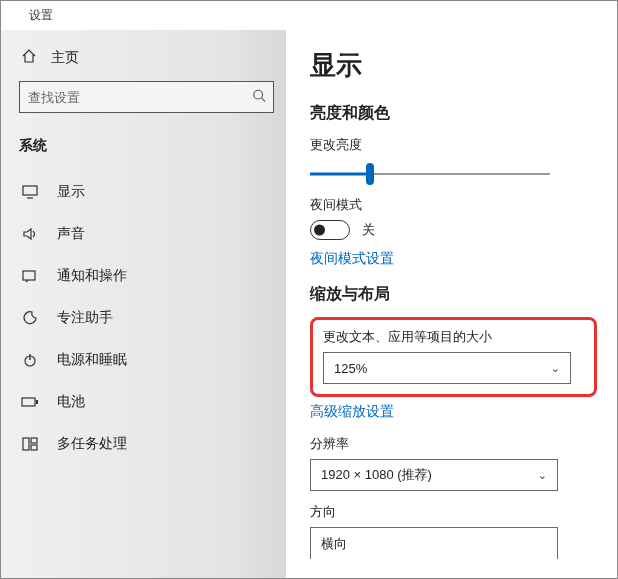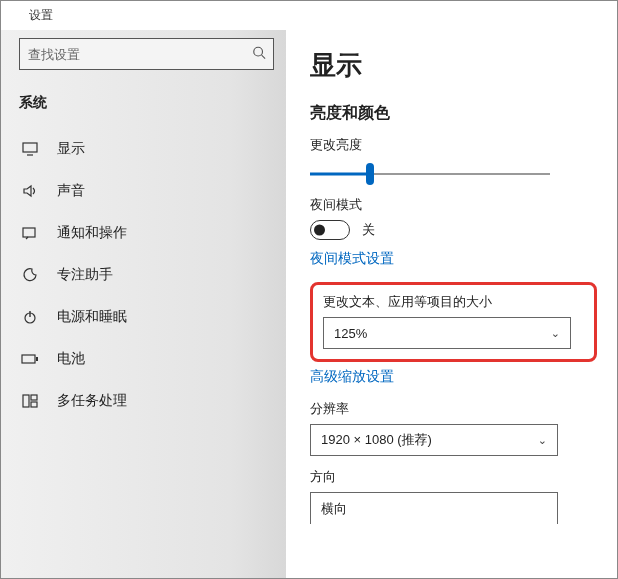--- a/index.html
+++ b/index.html
@@ -189,20 +189,28 @@
   .chev { font-size: 11px; color: #444; }
 </style>
 </head>
 <body>
 
 <div class="app">
   <div class="titlebar">设置</div>
   <div class="body">
 
     <div class="sidebar">
+      <div class="home-row">
+        <span class="ico">
+          <svg width="16" height="16" viewBox="0 0 16 16">
+              <path d="M2 8 L8 2 L14 8 M4 7 V14 H12 V7" fill="none" stroke="#333" stroke-width="1.2"></path>
+            </svg>
+        </span>
+        <span>主页</span>
+      </div>
 
       <div class="search-wrap">
         <input class="search-input" placeholder="查找设置" style="">
         <span class="search-icon">
           <svg width="14" height="14" viewBox="0 0 16 16">
               <circle cx="7" cy="7" r="5" fill="none" stroke="#555" stroke-width="1.3"></circle>
               <line x1="11" y1="11" x2="15" y2="15" stroke="#555" stroke-width="1.3"></line>
             </svg>
         </span>
       </div>
@@ -296,20 +304,21 @@
       <div class="label">夜间模式</div>
       <div class="toggle-row">
         <div class="toggle">
           <div class="knob"></div>
         </div>
         <span>关</span>
       </div>
 
       <span class="link">夜间模式设置</span>
 
+      <div class="section-h">缩放与布局</div>
 
       <div class="highlight-box">
         <div class="label" style="margin-top:0">更改文本、应用等项目的大小</div>
         <div class="dropdown">
           <span>125%</span>
           <span class="chev">⌄</span>
         </div>
       </div>
 
       <span class="link">高级缩放设置</span>

